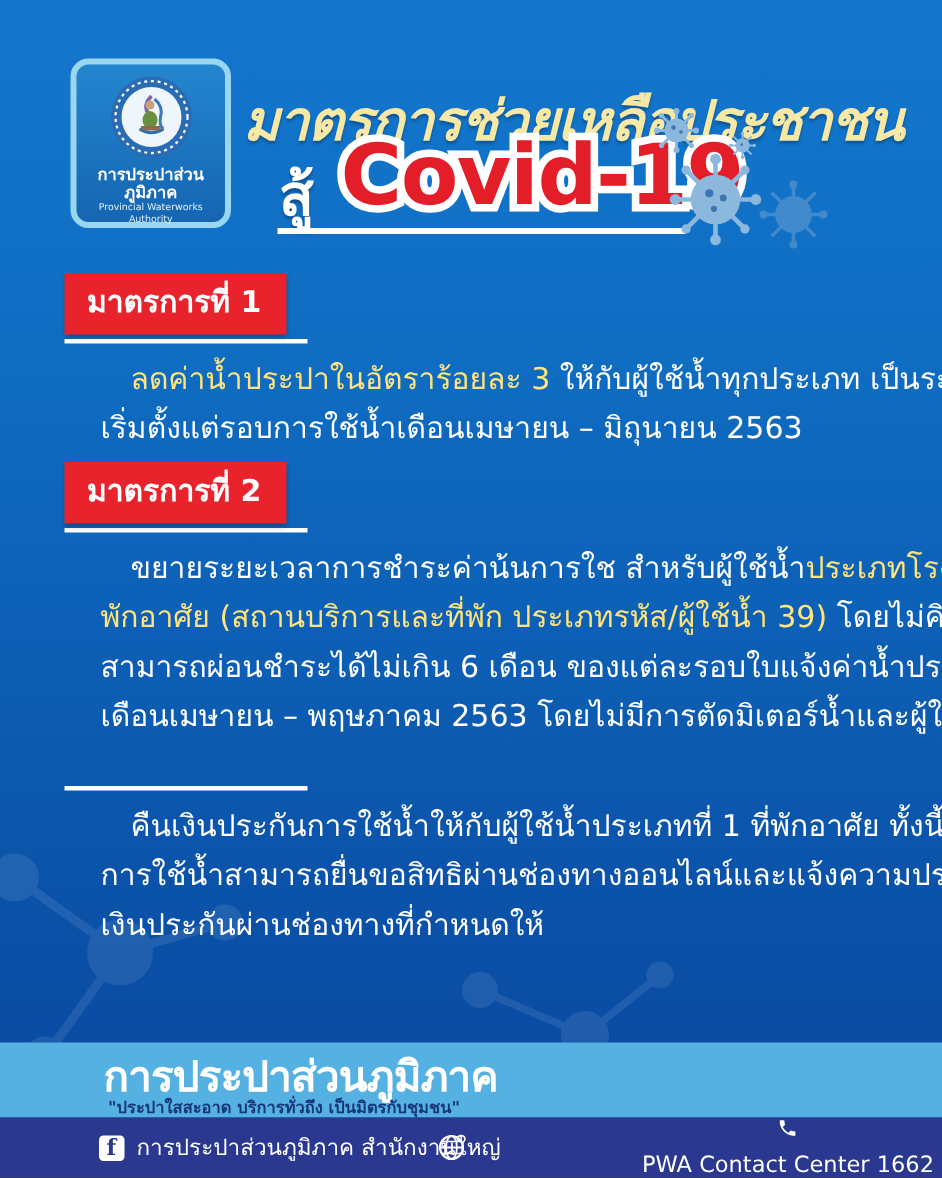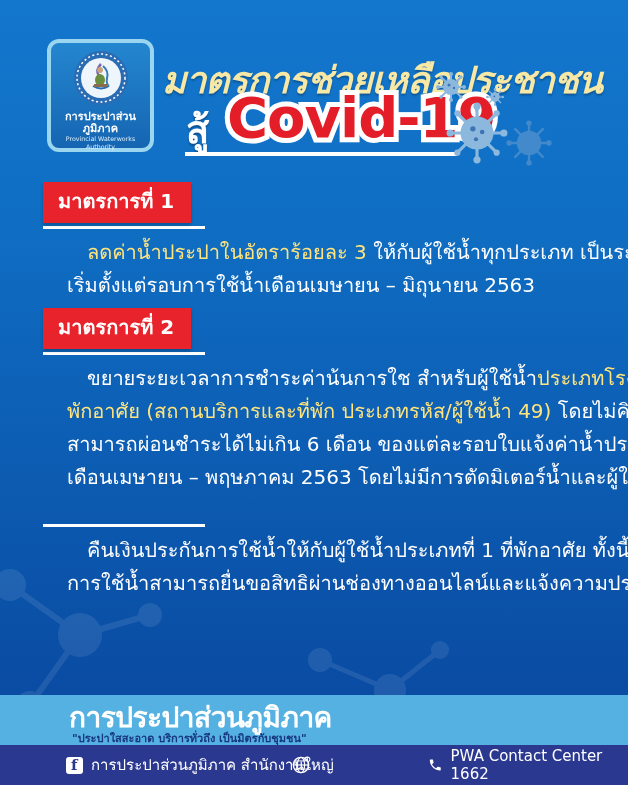--- a/index.html
+++ b/index.html
@@ -61,21 +61,21 @@
     position:absolute;left:0;top:695px;width:628px;height:50px;
     background:#55b1e2;
   }
   .brand{position:absolute;left:69px;top:0px;color:#fff;font-size:28px;font-weight:bold;letter-spacing:-.5px;}
   .tagline{position:absolute;left:72px;top:34px;color:#17367e;font-size:11px;font-weight:bold;}
   .navy-bar{
     position:absolute;left:0;top:745px;width:628px;height:40px;
     background:#2b3890;color:#fff;
   }
   .bar-item{position:absolute;top:0;height:40px;display:flex;align-items:center;gap:8px;font-size:15px;}
-  .bi-fb{left:66px;} .bi-web{left:292px;} .bi-tel{left:428px;}
+  .bi-fb{left:66px;} .bi-web{left:292px;} .bi-tel{left:428px;flex-direction:column;}
   .fb-icon{width:17px;height:17px;background:#fff;border-radius:3px;position:relative;}
   .fb-icon span{position:absolute;left:5px;top:-1px;color:#2b3890;font-weight:bold;font-size:15px;font-family:"DejaVu Serif","Liberation Serif",serif;}
   
   .wm{position:absolute;opacity:.09;}
 </style>
 </head>
 <body>
 
 <div class="poster">
 
@@ -212,31 +212,32 @@
       <div class="line indent"><span class="em">ลดค่าน้ำประปาในอัตราร้อยละ 3</span><span> ให้กับผู้ใช้น้ำทุกประเภท เป็นระยะเวลา 3 เดือน</span></div>
       <div class="line">เริ่มตั้งแต่รอบการใช้น้ำเดือนเมษายน – มิถุนายน 2563</div>
     </div>
   </section>
 
   <section class="measure m2">
     <div class="badge">มาตรการที่ 2</div>
     <div class="badge-underline"></div>
     <div class="body-text">
       <div class="line indent"><span>ขยายระยะเวลาการชำระค่าน้นการใช สำหรับผู้ใช้น้ำ</span><span class="em">ประเภทโรงแรมและกิจการให้เช่า</span></div>
-      <div class="line"><span class="em">พักอาศัย (สถานบริการและที่พัก ประเภทรหัส/ผู้ใช้น้ำ 49)</span><span> โดยไม่คิดดอกเบี้ย</span></div>
+      <div class="line"><span class="em">พักอาศัย (สถานบริการและที่พัก ประเภทรหัส/ผู้ใช้น้ำ 39)</span><span> โดยไม่คิดดอกเบี้ย</span></div>
       <div class="line">สามารถผ่อนชำระได้ไม่เกิน 6 เดือน ของแต่ละรอบใบแจ้งค่าน้ำประปาสำหรับรอบการใช้น้ำ</div>
       <div class="line">เดือนเมษายน – พฤษภาคม 2563 โดยไม่มีการตัดมิเตอร์น้ำและผู้ใช้น้ำสามารถติดต่อ</div>
     </div>
   </section>
 
   <section class="measure m3">
     <div class="badge-underline"></div>
     <div class="body-text">
       <div class="line indent">คืนเงินประกันการใช้น้ำให้กับผู้ใช้น้ำประเภทที่ 1 ที่พักอาศัย ทั้งนี้ ผู้วางเงินประกัน</div>
       <div class="line">การใช้น้ำสามารถยื่นขอสิทธิผ่านช่องทางออนไลน์และแจ้งความประสงค์เพื่อขอคืน</div>
+      <div class="line">เงินประกันผ่านช่องทางที่กำหนดให้</div>
     </div>
   </section>
 
   <div class="sky-band">
     <div class="brand">การประปาส่วนภูมิภาค</div>
     <div class="tagline">"ประปาใสสะอาด บริการทั่วถึง เป็นมิตรกับชุมชน"</div>
   </div>
 
   <div class="navy-bar">
     <div class="bar-item bi-fb">

